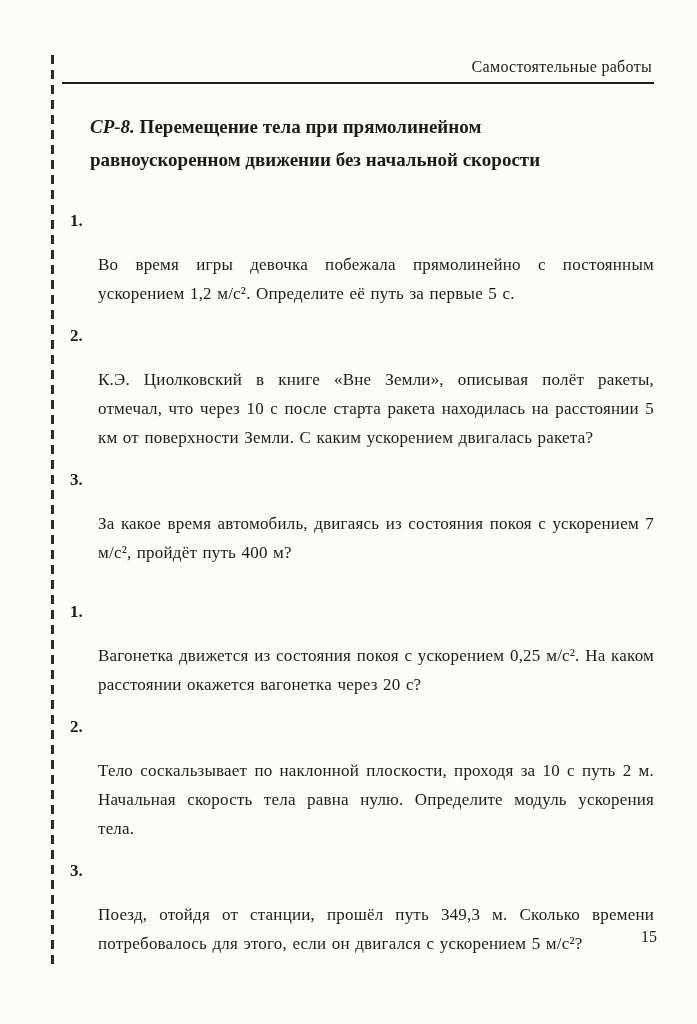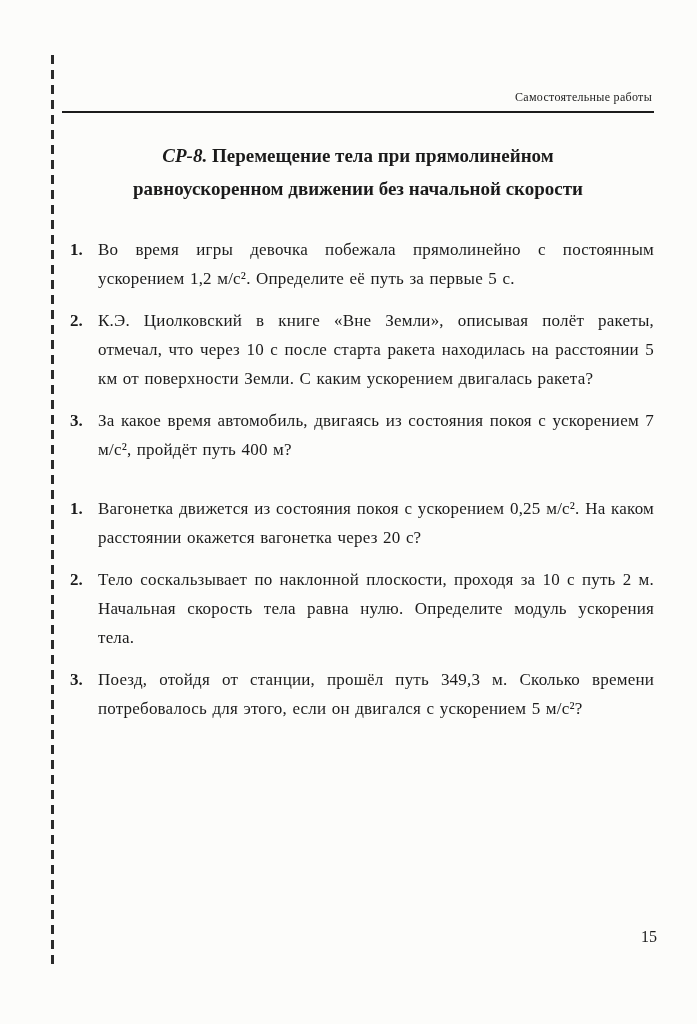--- a/index.html
+++ b/index.html
@@ -28,33 +28,31 @@
     );
   }
   .content {
     position: absolute;
     left: 62px;
     top: 58px;
     width: 592px;
   }
   .running-header {
     text-align: right;
-    font-size: 12px;
+    font-size: 16px;
     letter-spacing: 0.3px;
     padding-right: 2px;
-    margin-top: 32px;
   }
   .header-rule {
     margin-top: 6px;
     height: 0;
     border-top: 2px solid #1c1c1c;
   }
   .doc-title {
     margin-top: 26px;
-    text-align: center;
     font-weight: bold;
     font-size: 19px;
     line-height: 33px;
     padding: 0 28px;
   }
   .doc-title .code {
     font-style: italic;
   }
   .variant-heading {
     text-align: center;
@@ -79,20 +77,21 @@
     width: 36px;
     flex: 0 0 36px;
     padding-left: 8px;
     box-sizing: border-box;
   }
   .problem-text {
     flex: 1;
     text-align: justify;
     letter-spacing: 0.2px;
     word-spacing: 1px;
+    margin-top: 44px;
   }
   .page-number {
     position: absolute;
     right: 40px;
     top: 928px;
     font-size: 16px;
   }
 </style>
 </head>
 <body>

